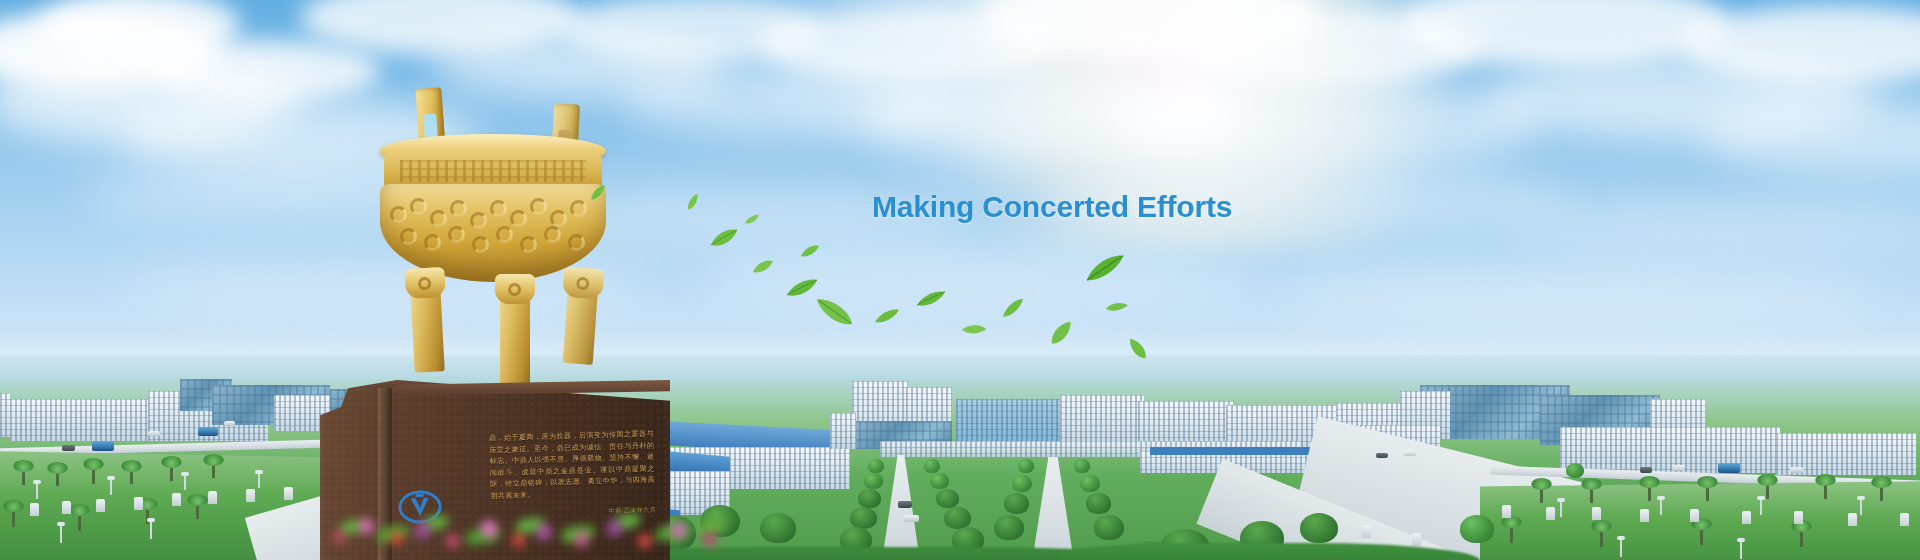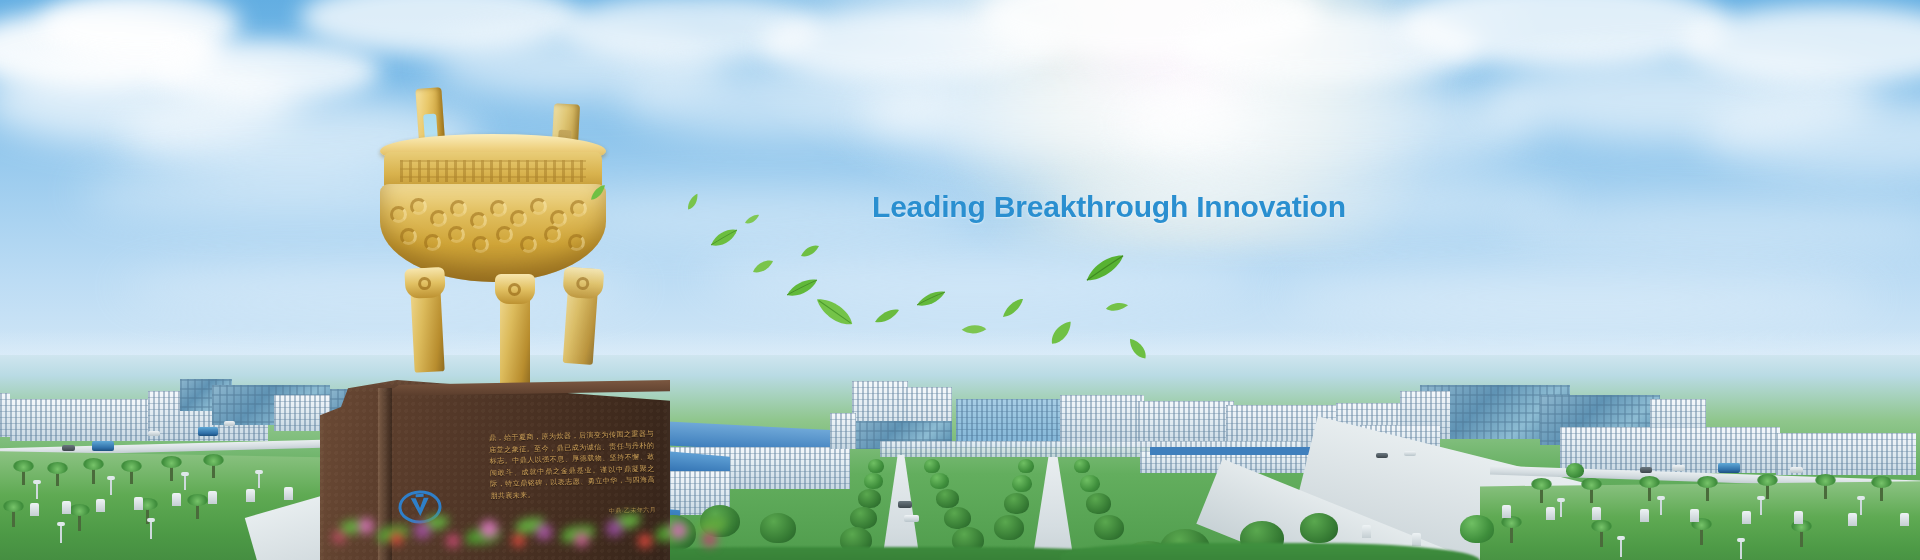--- a/index.html
+++ b/index.html
@@ -658,16 +658,16 @@
     <div class="fl" style="left:182px; top:34px; width:13px; height:13px; background:#d9493d;"></div>
     <div class="fl" style="left:206px; top:24px; width:16px; height:16px; background:#a3549e;"></div>
     <div class="fl" style="left:244px; top:32px; width:15px; height:15px; background:#c05f8d;"></div>
     <div class="fl" style="left:276px; top:20px; width:17px; height:17px; background:#8f4a93;"></div>
     <div class="fl" style="left:308px; top:34px; width:14px; height:14px; background:#d8483c;"></div>
     <div class="fl" style="left:340px; top:22px; width:17px; height:17px; background:#c672ab;"></div>
     <div class="fl" style="left:372px; top:32px; width:15px; height:15px; background:#b0506e;"></div>
   </div>
 
   <div class="slogan">
-    <span class="ln">Leading Breakthrough Innovation</span>
+    <span class="ln">Making Concerted Efforts</span>
   </div>
 
 </div>
 
 </body></html>

